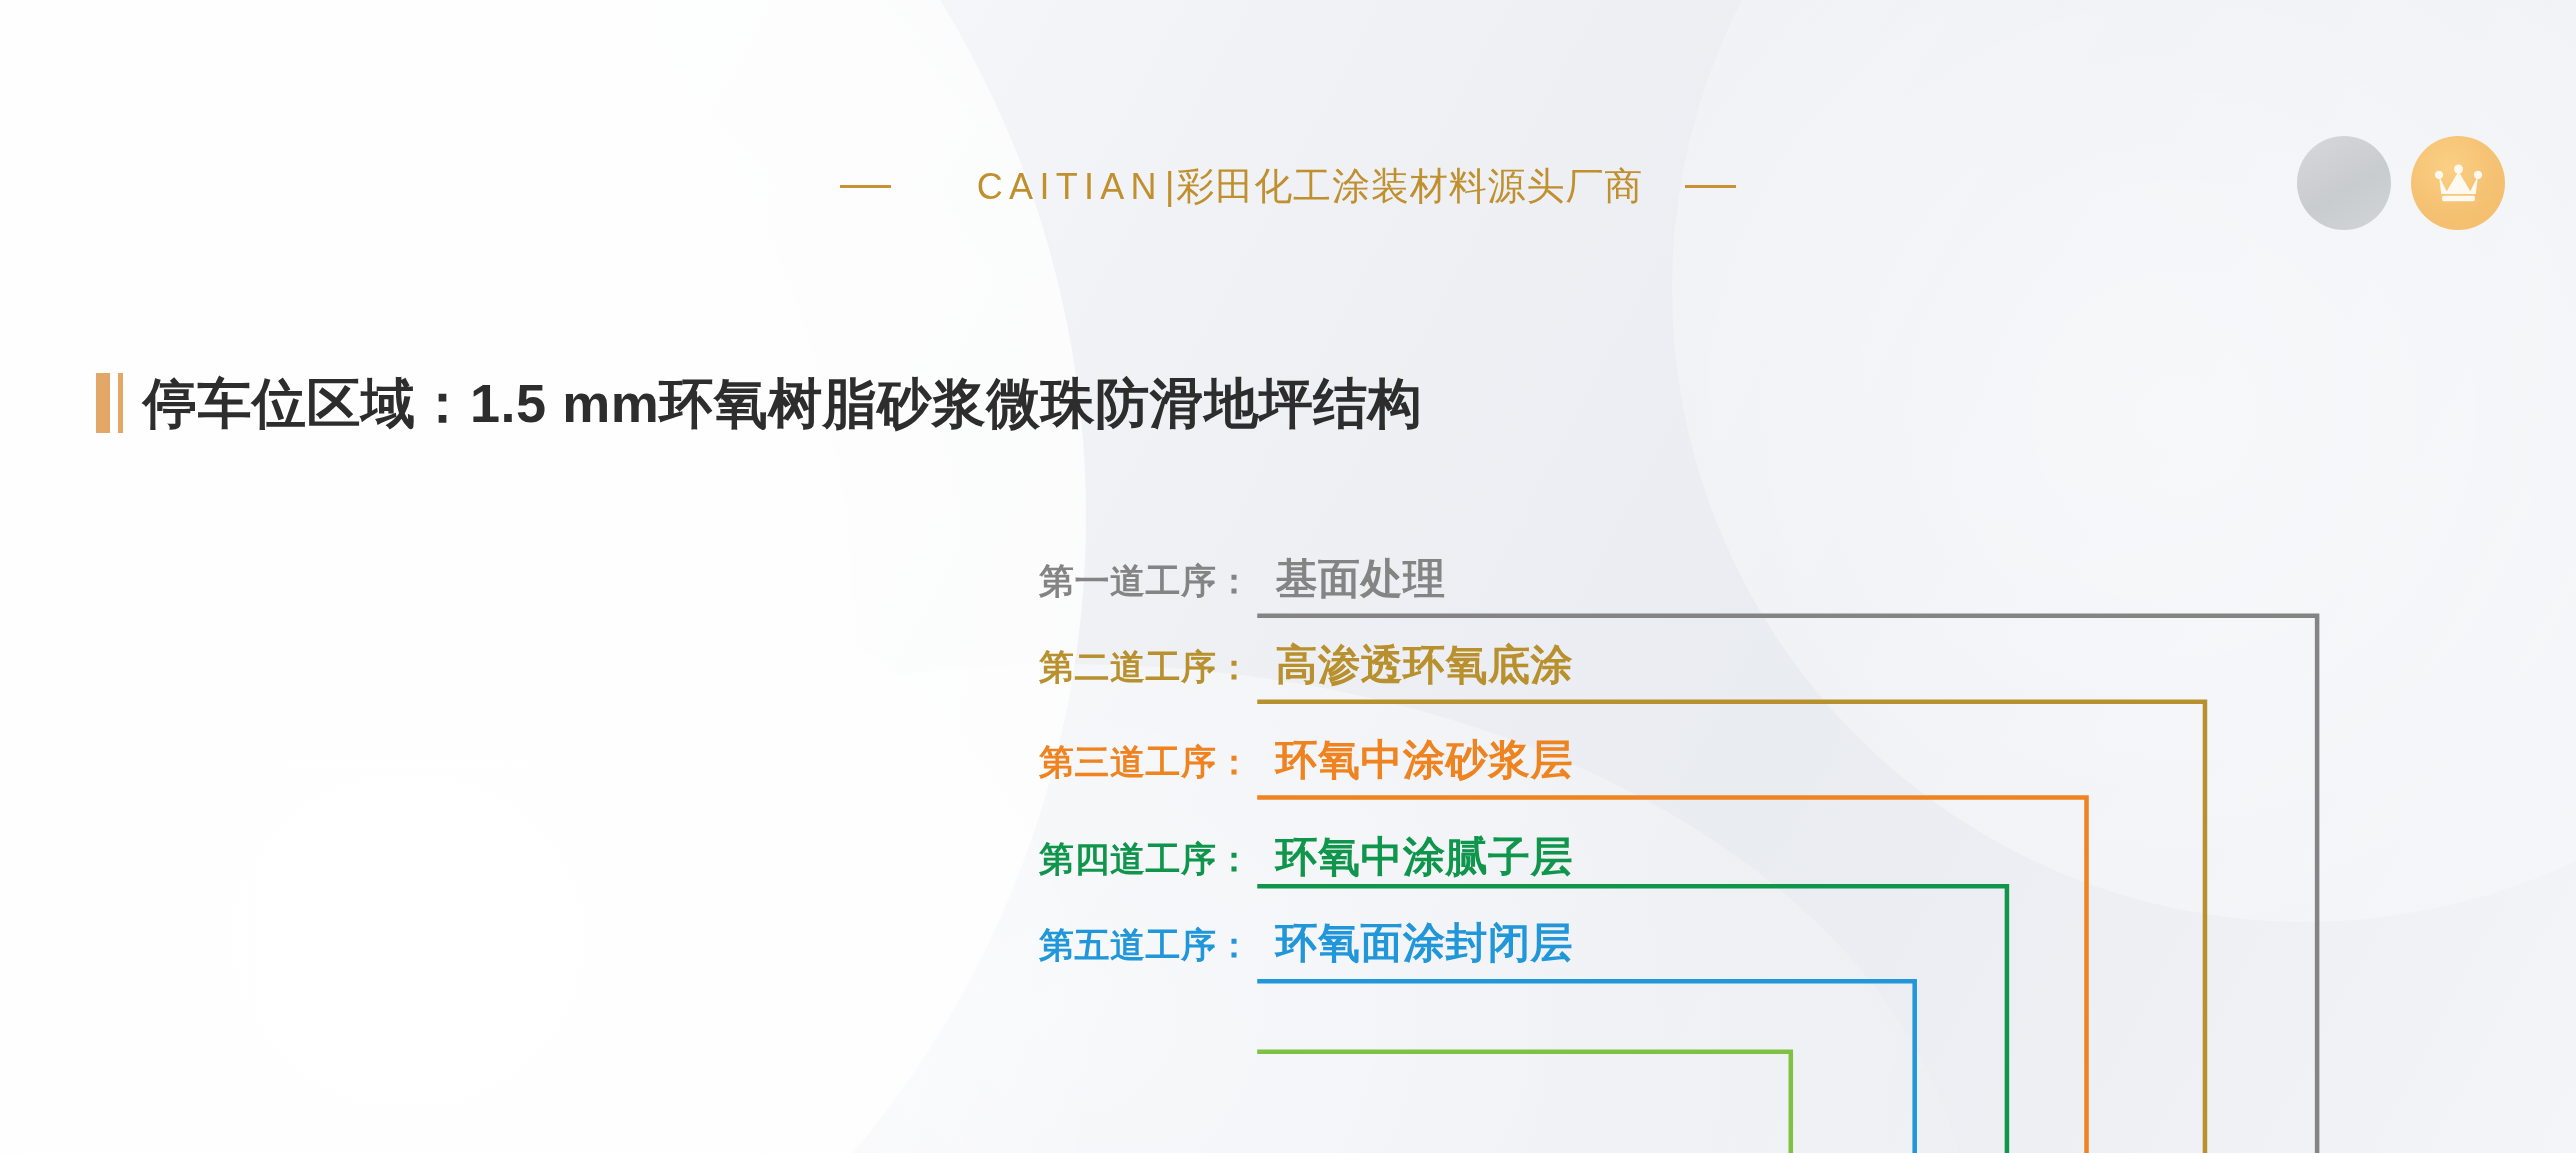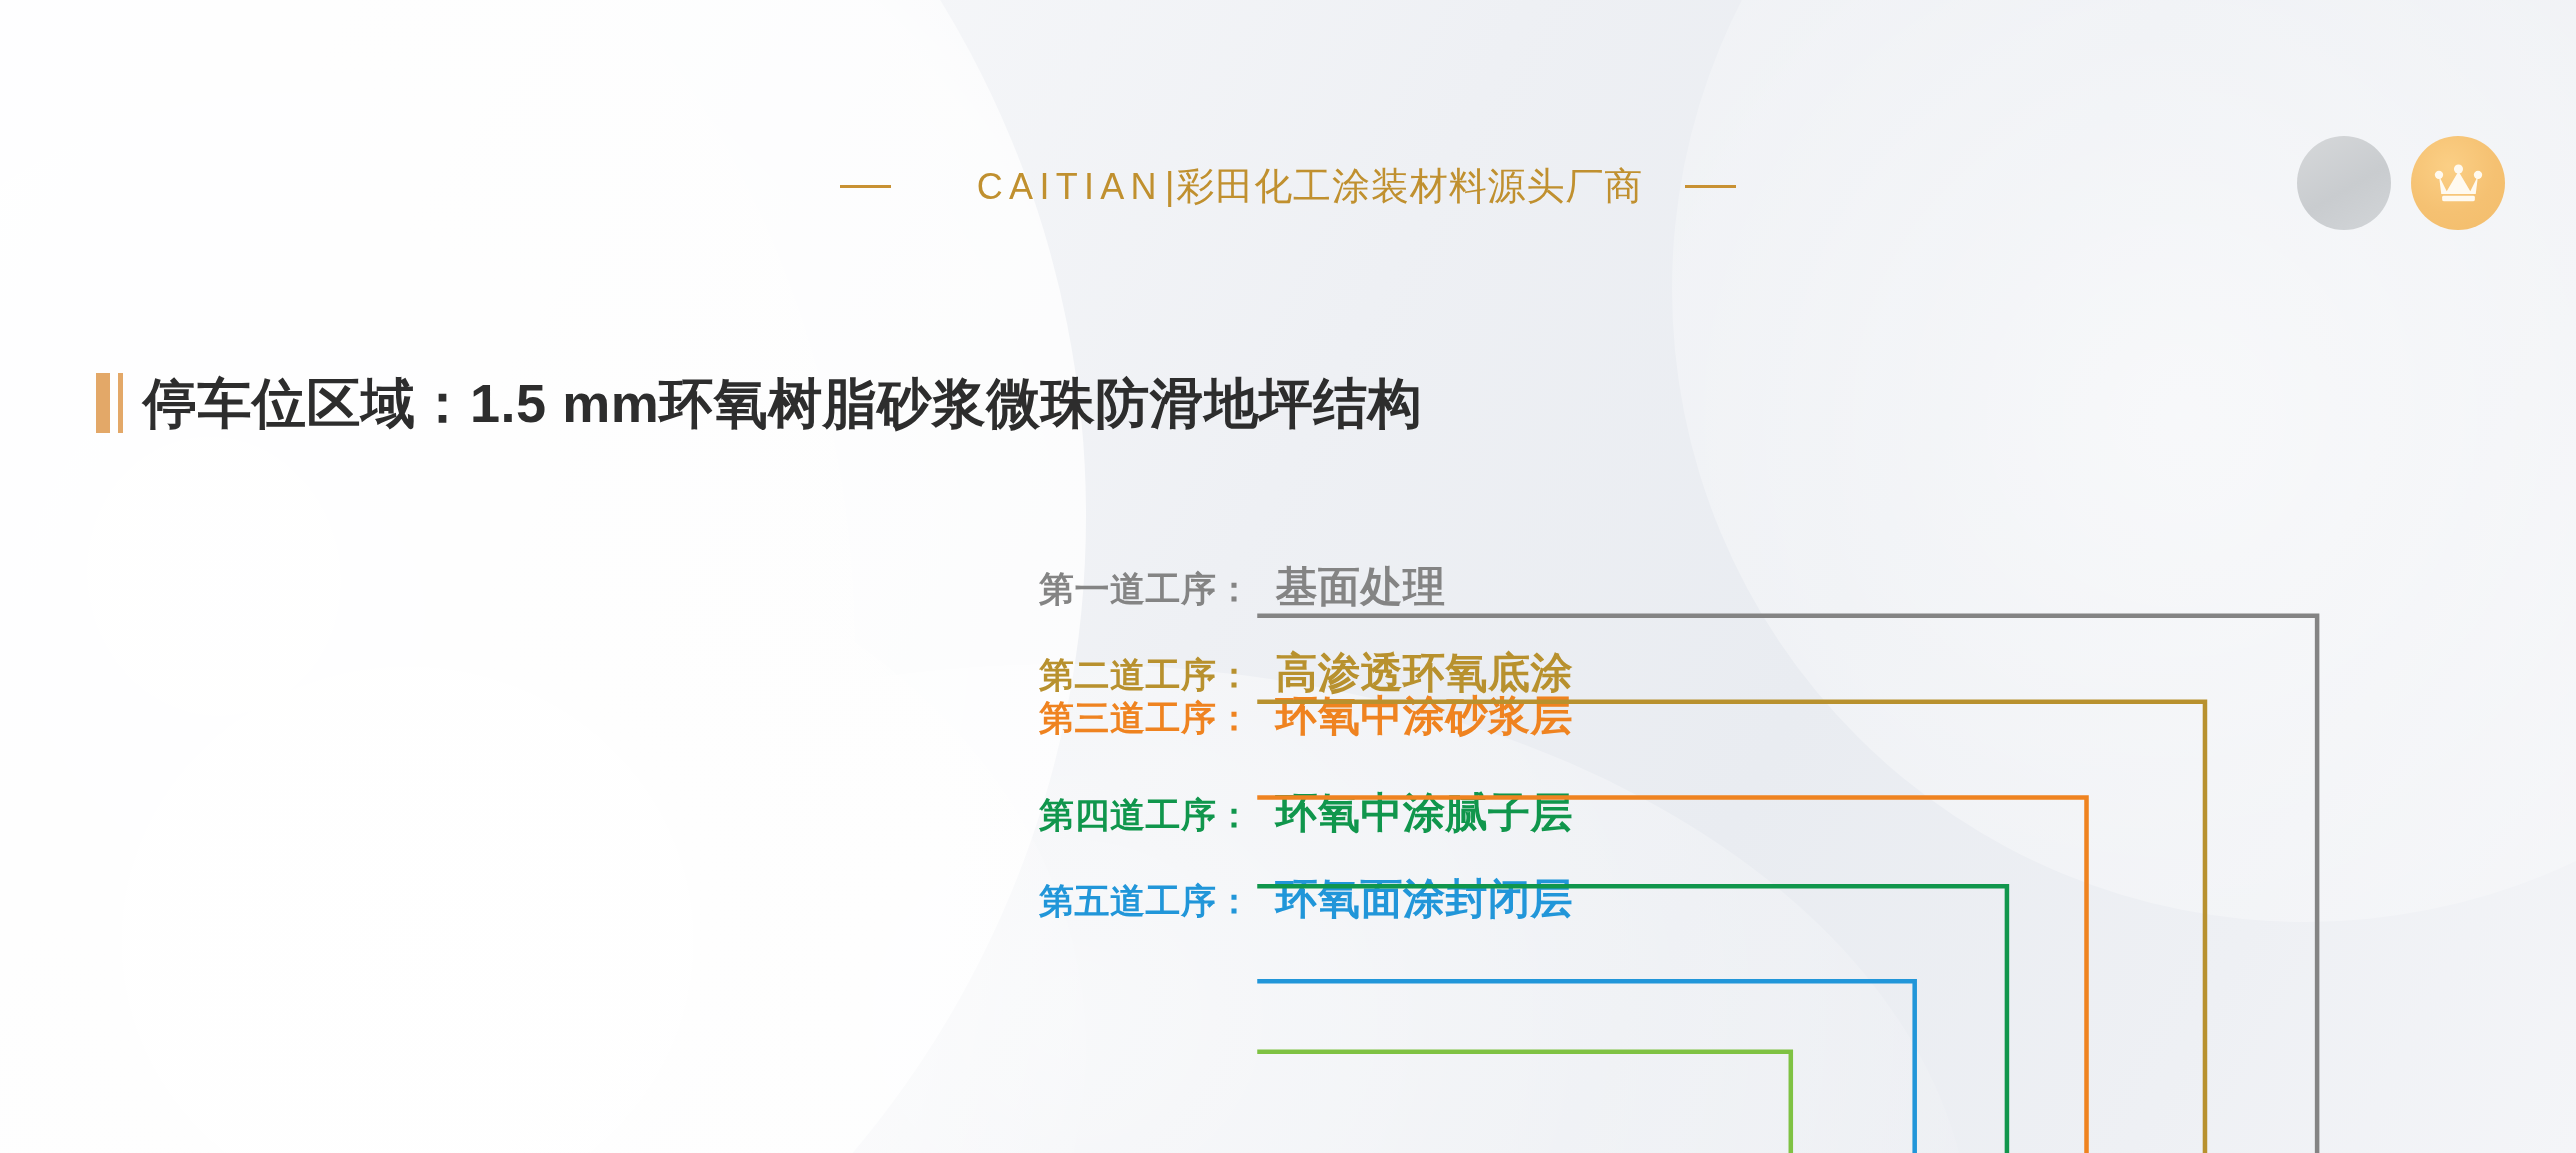--- a/index.html
+++ b/index.html
@@ -231,31 +231,31 @@
   <div class="title-row">
     <span class="title-mark">
       <span class="bar-thick"></span>
         <span class="bar-thin"></span>
     </span>
     <span class="title-text">停车位区域：1.5 mm环氧树脂砂浆微珠防滑地坪结构</span>
   </div>
 
   <div class="proc-list">
 
-    <div class="proc-row" style="margin-top:16px;">
+    <div class="proc-row" style="margin-top:8px;">
       <span class="proc-label" style="color:#848484;">第一道工序：</span>
       <span class="proc-value" style="color:#848484;">基面处理</span>
     </div>
 
     <div class="proc-row" style="margin-top:43px;">
       <span class="proc-label" style="color:#b8912e;font-family:Liberation Serif, serif;">第二道工序：</span>
       <span class="proc-value" style="color:#b8912e;">高渗透环氧底涂</span>
     </div>
 
-    <div class="proc-row" style="">
+    <div class="proc-row" style="margin-top:52px;">
       <span class="proc-label" style="color:#ef8320;">第三道工序：</span>
       <span class="proc-value" style="color:#ef8320;">环氧中涂砂浆层</span>
     </div>
 
     <div class="proc-row" style="margin-top:45px;">
       <span class="proc-label" style="color:#10964c;">第四道工序：</span>
       <span class="proc-value" style="color:#10964c;margin-top:9px;">环氧中涂腻子层</span>
     </div>
 
     <div class="proc-row" style="margin-top:52px;">

